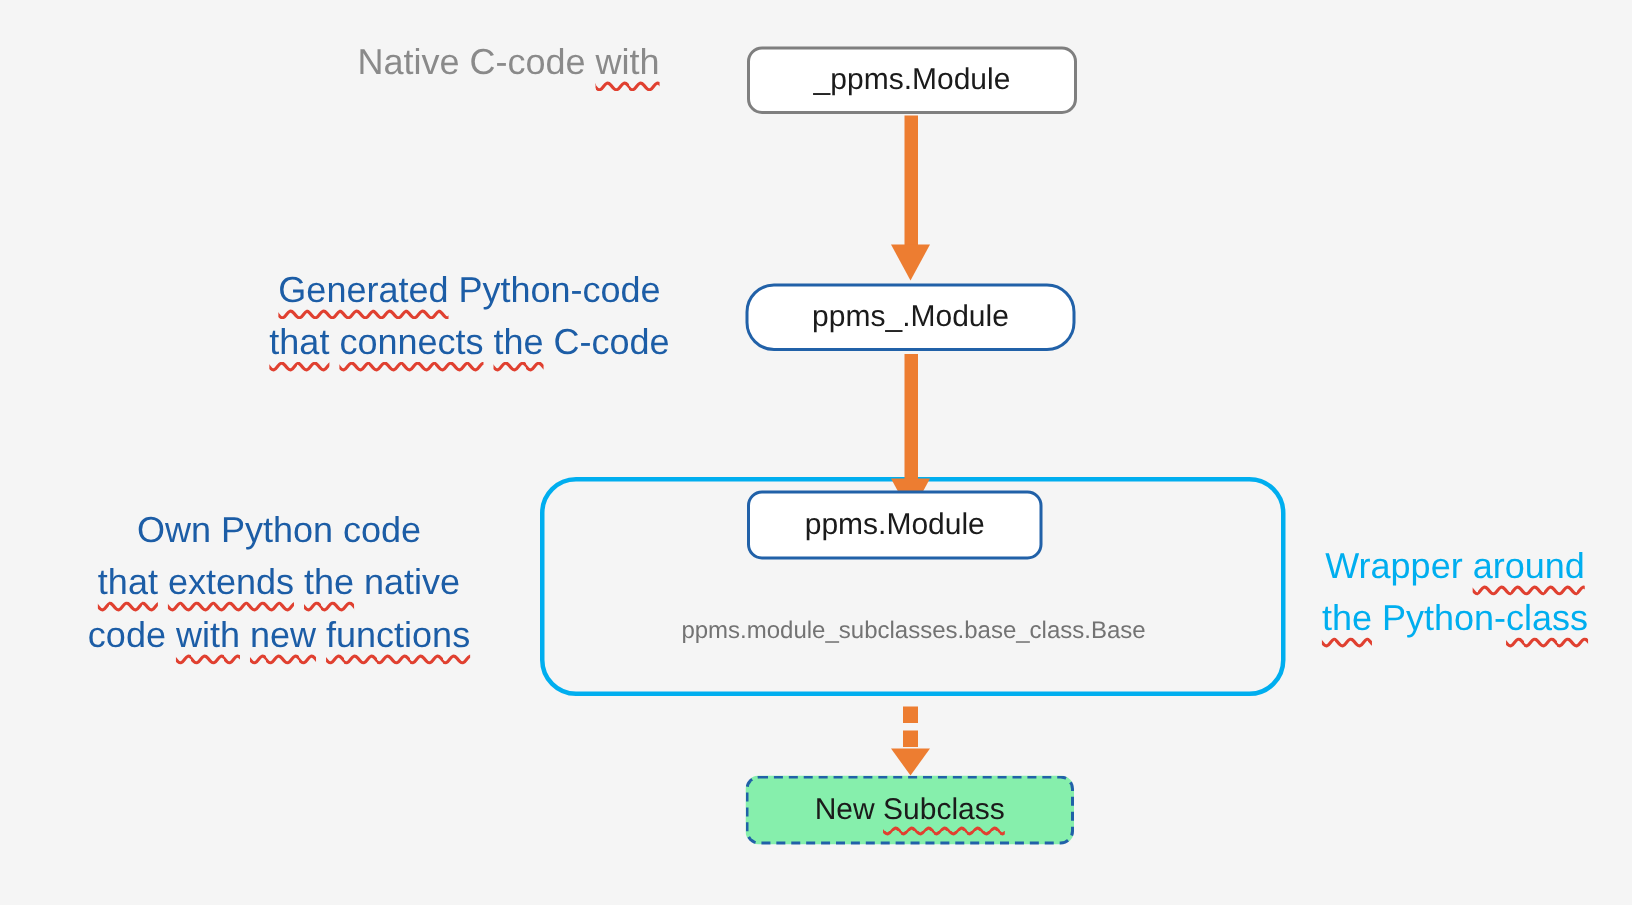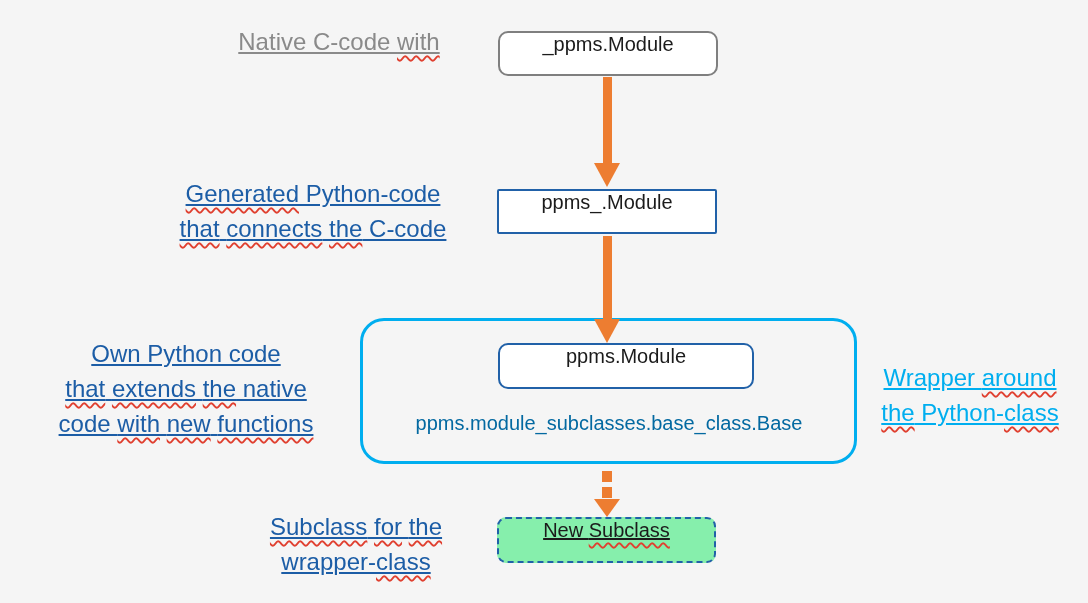--- a/index.html
+++ b/index.html
@@ -27,37 +27,37 @@
     text-decoration:underline;
     text-decoration-style:wavy;
     text-decoration-color:#e04030;
     text-decoration-thickness:1.5px;
     text-underline-offset:5px;
   }
 
   
   .node {
     position:absolute; background:#ffffff;
-    display:flex; justify-content:center;
+    display:flex; align-items:center; justify-content:center;
     font-size:20px; color:#1b1b1b; z-index:3; box-sizing:border-box;
   }
   .node-native    { left:498px; top:31px;  width:220px; height:45px; border:2.5px solid #7f7f7f; border-radius:10px; }
-  .node-generated { left:497px; top:189px; width:220px; height:45px; border:2.5px solid #2161a8; border-radius:2px; }
-  .node-wrapper   { left:498px; top:343px; width:256px; height:46px; border:2.5px solid #2161a8; border-radius:10px; }
+  .node-generated { left:497px; top:189px; width:220px; height:45px; border:2.5px solid #2161a8; border-radius:19px; }
+  .node-wrapper   { left:498px; top:327px; width:197px; height:46px; border:2.5px solid #2161a8; border-radius:10px; }
   .node-new       { left:497px; top:517px; width:219px; height:46px; border:2.5px dashed #2161a8; border-radius:9px; background:#86efac; }
 
   
   .container-box {
     position:absolute; left:360px; top:318px; width:497px; height:146px;
     border:3px solid #00aeef; border-radius:24px;
     box-sizing:border-box; z-index:1; background:transparent;
   }
   .base-path {
     position:absolute; left:370px; top:412px; width:478px;
-    text-align:center; font-size:20px; color:#0369a1; z-index:2;
+    text-align:center; font-size:16px; color:#737373; z-index:2;
   }
 
   
   .shaft { position:absolute; width:9px; background:#ed7d31; z-index:2; }
   .a1-shaft { left:603px; top:77px;  height:87px; }
   .a2-shaft { left:603px; top:236px; height:84px; }
   .head {
     position:absolute; width:0; height:0; z-index:2;
     border-left:13.5px solid transparent;
     border-right:13.5px solid transparent;
@@ -67,21 +67,21 @@
   .a2-head { left:594px; top:319px; }
   .dash { position:absolute; width:10px; height:11px; background:#ed7d31; z-index:2; }
   .a3-dash1 { left:602px; top:471px; }
   .a3-dash2 { left:602px; top:487px; }
   .a3-head {
     position:absolute; left:594px; top:499px; width:0; height:0; z-index:2;
     border-left:13px solid transparent;
     border-right:13px solid transparent;
     border-top:18px solid #ed7d31;
   }
-  .tline { white-space:pre;text-decoration:underline; }
+  .tline { white-space:pre; }
 </style>
 </head>
 <body>
 
 <div class="canvas">
 
   <div class="lbl lbl-native">
       <div class="tline"><span>Native C-code </span><span class="sq">with</span></div>
     </div>
   <div class="lbl lbl-generated">
@@ -89,24 +89,20 @@
       <div class="tline"><span class="sq">that</span><span> </span><span class="sq">connects</span><span> </span><span class="sq">the</span><span> C-code</span></div>
     </div>
   <div class="lbl lbl-wrapper">
       <div class="tline"><span>Wrapper </span><span class="sq">around</span></div>
       <div class="tline"><span class="sq">the</span><span> Python-</span><span class="sq">class</span></div>
     </div>
   <div class="lbl lbl-own">
       <div class="tline"><span>Own Python code</span></div>
       <div class="tline"><span class="sq">that</span><span> </span><span class="sq">extends</span><span> </span><span class="sq">the</span><span> native</span></div>
       <div class="tline"><span>code </span><span class="sq">with</span><span> </span><span class="sq">new</span><span> </span><span class="sq">functions</span></div>
-    </div>
-  <div class="lbl lbl-subclass">
-      <div class="tline"><span class="sq">Subclass</span><span> </span><span class="sq">for</span><span> </span><span class="sq">the</span></div>
-      <div class="tline"><span>wrapper-</span><span class="sq">class</span></div>
     </div>
 
   <div class="container-box"></div>
   <div class="base-path">ppms.module_subclasses.base_class.Base</div>
 
   <div class="shaft a1-shaft"></div>
   <div class="head a1-head"></div>
 
   <div class="shaft a2-shaft"></div>
   <div class="head a2-head"></div>

